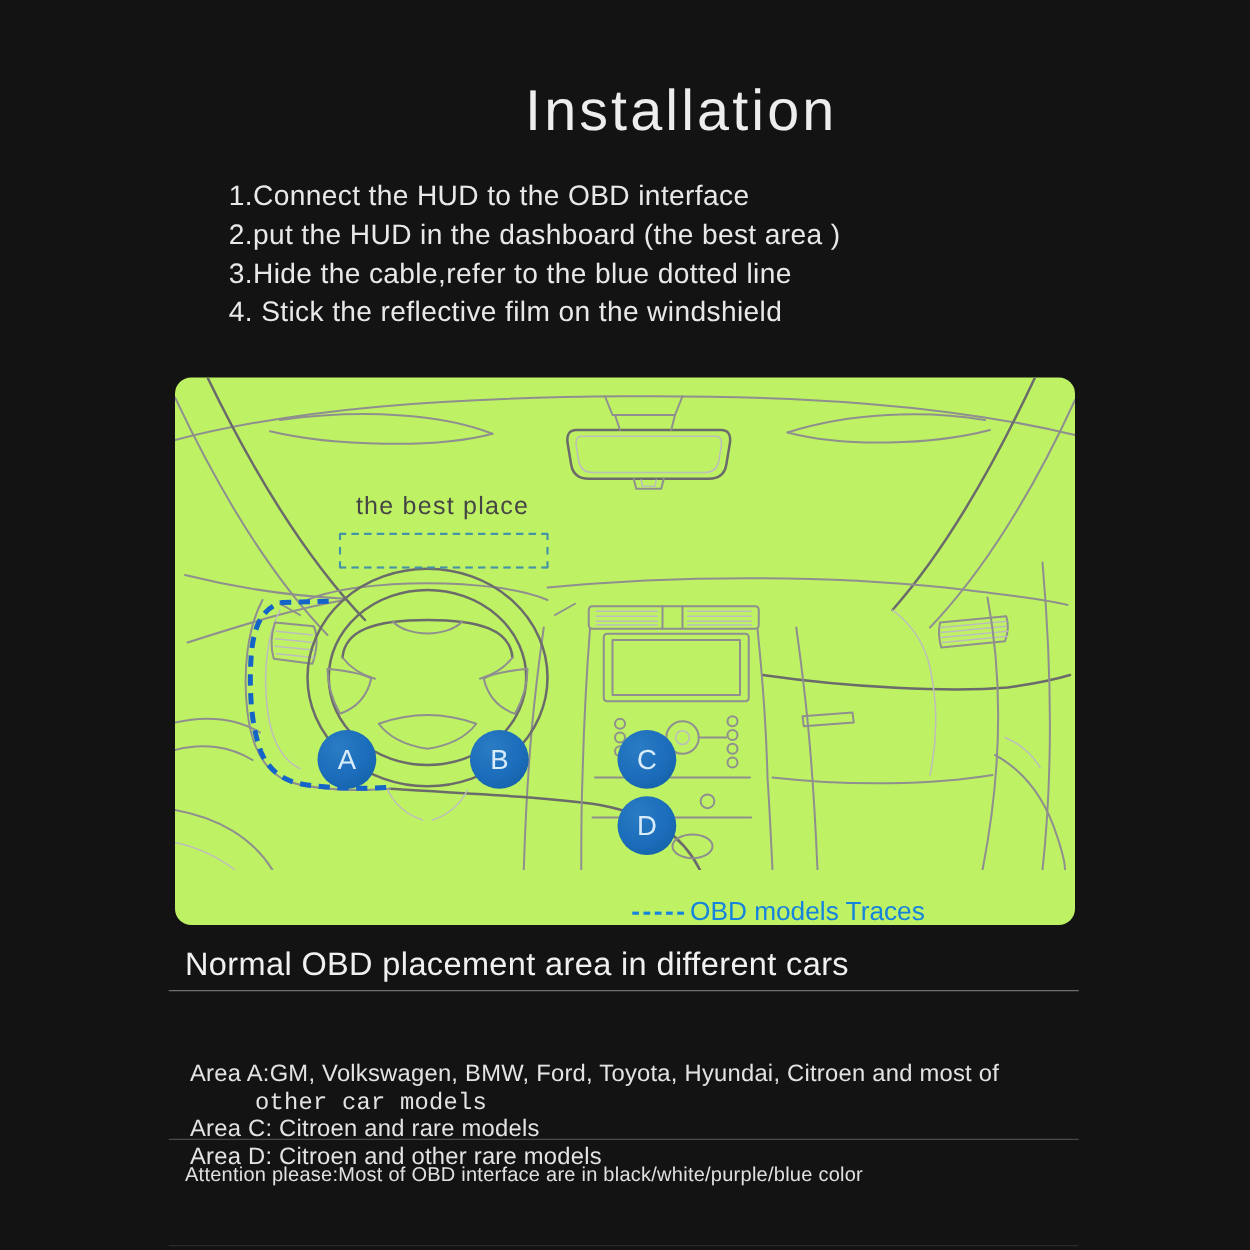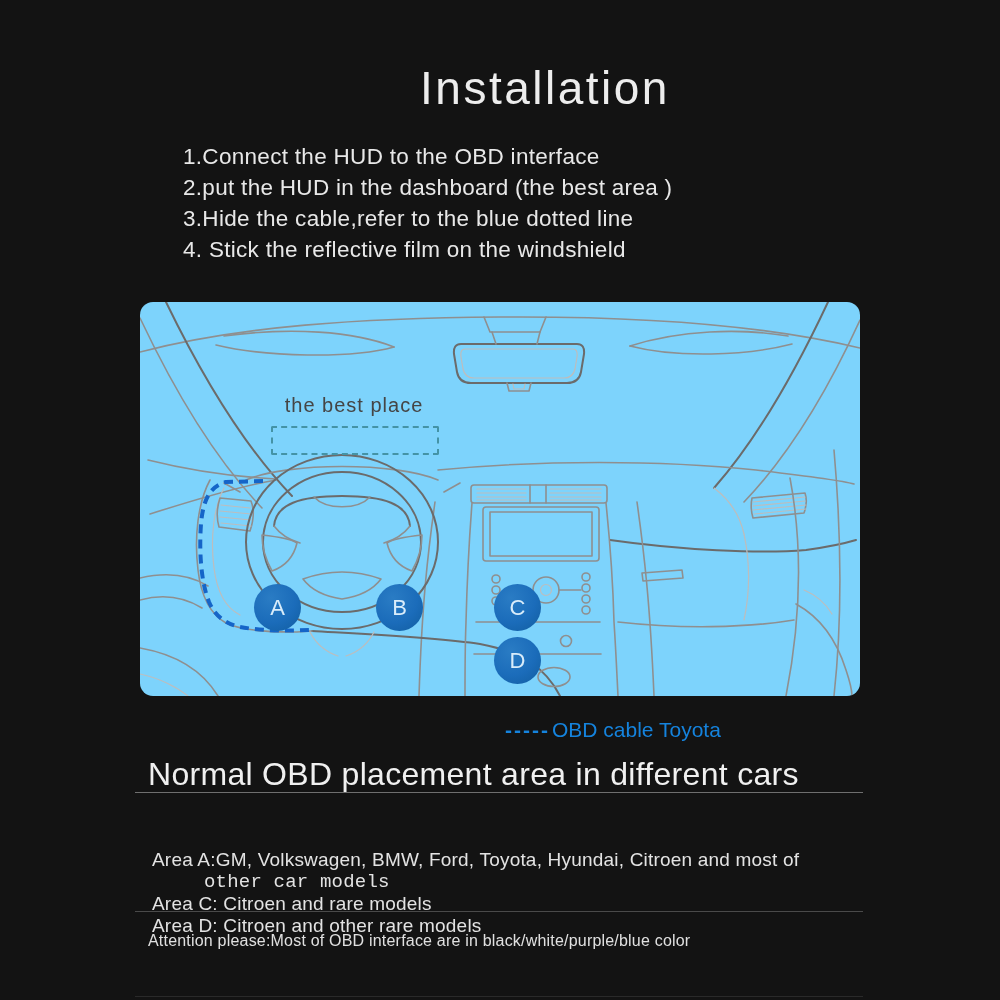--- a/index.html
+++ b/index.html
@@ -10,22 +10,22 @@
   }
   .title{
     position:absolute;top:64px;left:0;width:1000px;text-align:center;
     font-size:46px;font-weight:300;letter-spacing:2.5px;color:#ededed;line-height:48px;padding-left:45px;
   }
   .instructions{
     position:absolute;left:183px;top:141px;color:#e8e8e8;
     font-size:22.5px;line-height:31px;letter-spacing:0.3px;font-weight:400;
   }
   .panel{
-    position:absolute;left:140px;top:302px;width:720px;height:394px;
-    background:#7dd3fc;border-radius:13px;overflow:hidden;
+    position:absolute;left:140px;top:302px;width:720px;height:438px;
+    background:#bef264;border-radius:13px;overflow:hidden;
   }
   .panel svg{position:absolute;left:0;top:0;}
   .g1{fill:none;stroke:#8f8f8f;stroke-width:1.6;stroke-linecap:round;stroke-linejoin:round;}
   .g2{fill:none;stroke:#6b6b6b;stroke-width:2;stroke-linecap:round;stroke-linejoin:round;}
   .g3{fill:none;stroke:#bdbdbd;stroke-width:1.2;stroke-linecap:round;stroke-linejoin:round;}
   .trace{fill:none;stroke:#1565c8;stroke-width:4;stroke-dasharray:9 6;}
   .best-box{
     position:absolute;left:131px;top:124px;width:164px;height:25px;
     border:2px dashed #4493a6;border-radius:2px;background:transparent;
   }
@@ -42,21 +42,21 @@
   .marker-a{left:114px;top:282px;}
   .marker-b{left:236px;top:282px;}
   .marker-c{left:354px;top:282px;}
   .marker-d{left:354px;top:335px;}
   .legend{
     position:absolute;left:505px;top:718px;color:#1583dd;
     font-size:21px;white-space:nowrap;
   }
   .legend .dashes{letter-spacing:2px;font-weight:700;margin-right:2px;}
   .section-heading{
-    position:absolute;left:148px;top:756px;font-size:32px;color:#f0f0f0;letter-spacing:0.3px;
+    position:absolute;left:148px;top:756px;font-size:26px;color:#f0f0f0;letter-spacing:0.3px;
   }
   .divider{position:absolute;left:135px;width:728px;height:1px;}
   .divider-1{top:792px;background:#6f6f6f;}
   .divider-2{top:911px;background:#4a4a4a;}
   .divider-3{top:996px;background:#2a2a2a;}
   .area-list{
     position:absolute;left:152px;top:802px;width:700px;color:#e3e3e3;
     font-size:19px;line-height:22px;letter-spacing:0.2px;margin-top:47px;
   }
   .area-line{white-space:nowrap;}
@@ -200,21 +200,21 @@
     </div>
     <div class="marker marker-c">
       <span>C</span>
     </div>
     <div class="marker marker-d">
       <span>D</span>
     </div>
   </div>
 
   <div class="legend">
-    <span class="dashes">-----</span><span class="label">OBD cable Toyota</span>
+    <span class="dashes">-----</span><span class="label">OBD models Traces</span>
   </div>
 
   <div class="section-heading">Normal OBD placement area in different cars</div>
 
   <div class="divider divider-1"></div>
 
   <div class="area-list">
     <div class="area-line">Area A:GM, Volkswagen, BMW, Ford, Toyota, Hyundai, Citroen and most of</div>
     <div class="area-line indent">other car models</div>
     <div class="area-line">Area C: Citroen and rare models</div>

